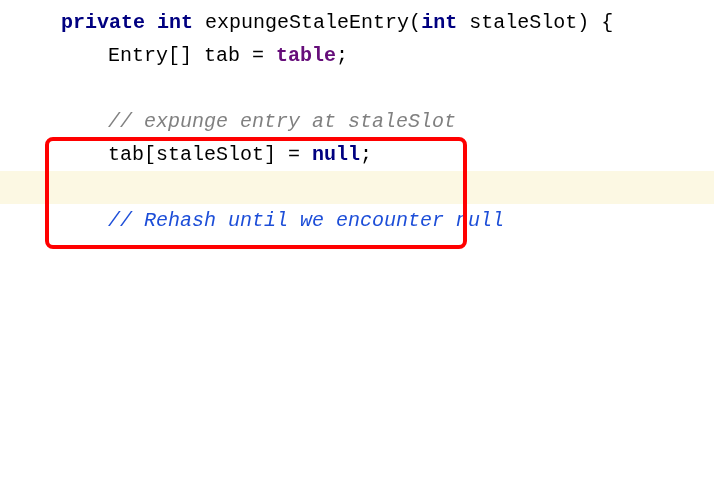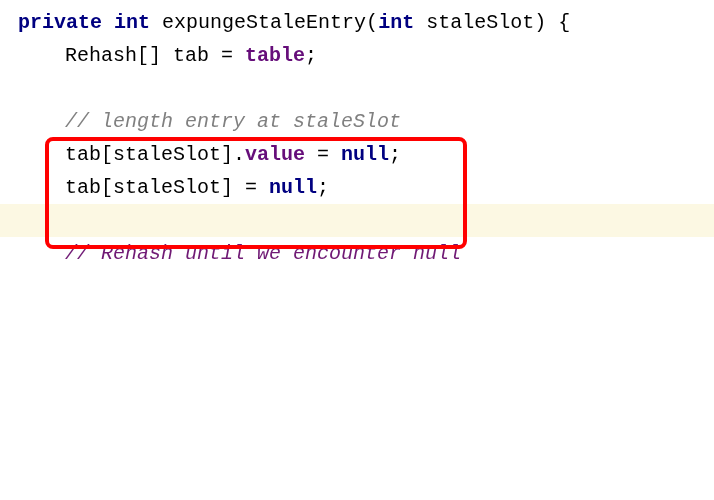--- a/index.html
+++ b/index.html
@@ -16,26 +16,27 @@
     padding-top: 6px;
     padding-left: 18px;
     position: relative;
     width: 714px;
     height: 500px;
     box-sizing: border-box;
   }
   .line {
     white-space: pre;
     position: relative;
+    margin-left: 43px;
   }
   .indent1 { padding-left: 47px; }
   .kw { color: #000080; font-weight: bold; }
   .field { color: #660E7A; font-weight: bold; text-align: center; }
   .comment1 { color: #808080; font-style: italic; }
-  .comment2 { color: #701a75; font-style: italic; }
+  .comment2 { color: #1d4ed8; font-style: italic; }
   .wavy {
     text-decoration: underline;
     text-decoration-style: wavy;
     text-decoration-color: #d0d0d0;
   }
   .highlight-row {
     background: #FCF8E3;
     margin-left: -18px;
     padding-left: 18px;
     width: 714px;
@@ -53,28 +54,27 @@
     pointer-events: none;
   }
 </style>
 </head>
 <body>
 
 <div class="code-area">
 
   <div class="line"><span class="kw">private</span> <span class="kw">int</span> <span>expungeStaleEntry</span><span>(</span><span class="kw">int</span><span> staleSlot</span><span>)</span><span> {</span></div>
 
-  <div class="line indent1"><span>Rehash[] tab = </span><span class="field">table</span><span>;</span></div>
+  <div class="line indent1"><span>Entry[] tab = </span><span class="field">table</span><span>;</span></div>
 
 
   <div class="line indent1"><span> </span></div>
 
-  <div class="line indent1"><span class="comment1">// length entry at staleSlot</span></div>
+  <div class="line indent1"><span class="comment1">// expunge entry at staleSlot</span></div>
 
-  <div class="line indent1"><span>tab[staleSlot].</span><span class="field">value</span><span> = </span><span class="kw">null</span><span>;</span></div>
 
   <div class="line indent1"><span>tab[staleSlot] = </span><span class="kw">null</span><span>;</span></div>
 
 
   <div class="line highlight-row"><span class="indent1"> </span></div>
 
   <div class="line indent1"><span class="comment2">// Rehash until we encounter null</span></div>
 
 
 

